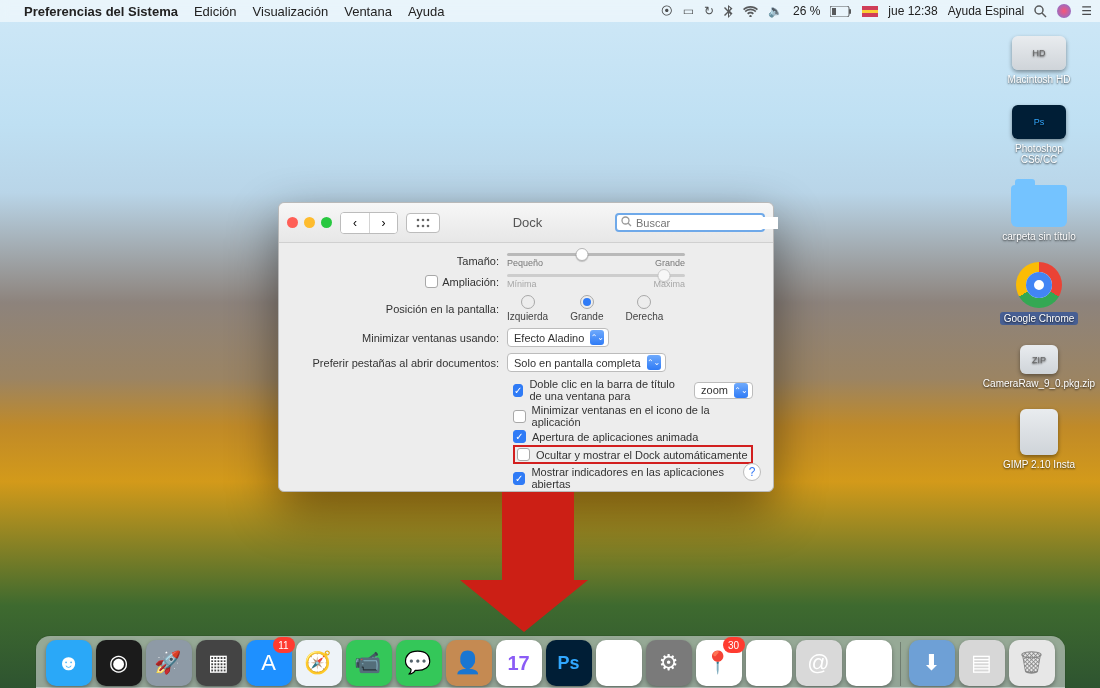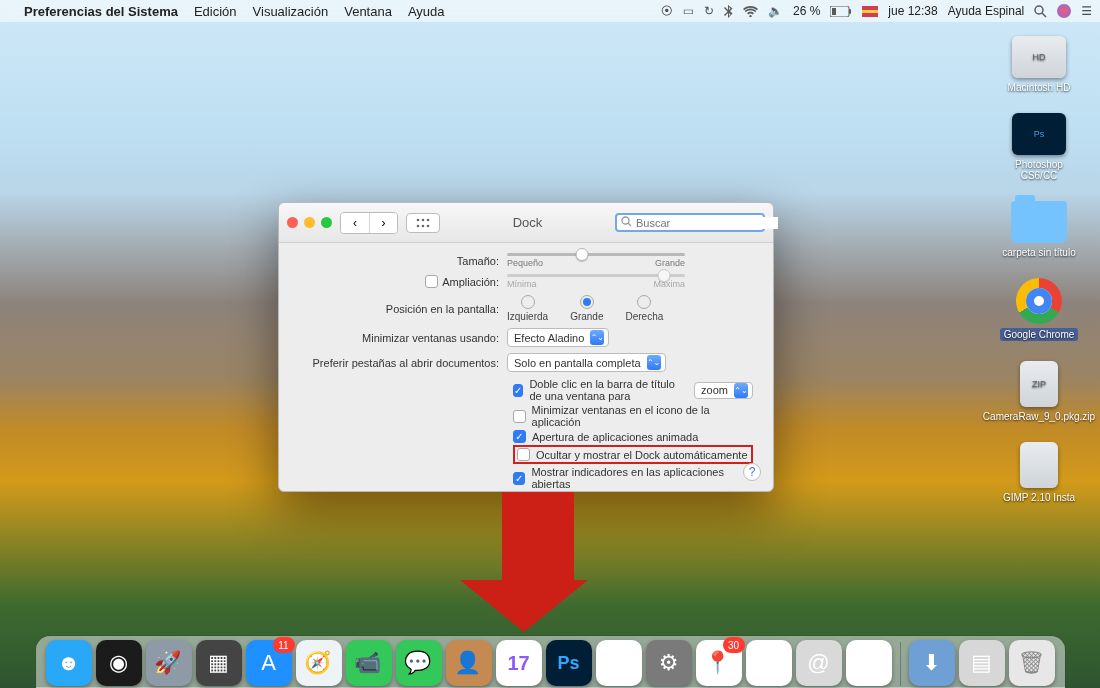--- a/index.html
+++ b/index.html
@@ -26,21 +26,21 @@
   .menubar .right { margin-left:auto; gap:10px; font-size:12px;}
   .menubar .apple { font-size:14px; }
   .menubar .bold { font-weight:600; }
   .menubar .ico { opacity:.8; }
   .menubar svg { display:block; }
   
   .desk-icons { position:absolute; top:36px; right:16px; width:90px;
     display:flex; flex-direction:column; align-items:center; gap:20px;
     font-size:10px; color:#fff; text-shadow:0 1px 2px rgba(0,0,0,.8); text-align:center; }
   .desk-icons .d { display:flex; flex-direction:column; align-items:center; gap:4px; width:80px;}
-  .desk-icons .thumb { width:54px; height:42px; border-radius:6px;
+  .desk-icons .thumb { width:54px; height:34px; border-radius:6px;
     background:linear-gradient(#e9ecef,#cfd4d9); box-shadow:0 2px 4px rgba(0,0,0,.4);
     display:flex; align-items:center; justify-content:center; font-size:9px; color:#666;}
   .desk-icons .folder { width:56px; height:42px; border-radius:4px 4px 6px 6px;
     background:#74c3ff; position:relative; }
   .desk-icons .folder:before{content:"";position:absolute;top:-6px;left:4px;width:20px;height:8px;
     background:#74c3ff;border-radius:3px 3px 0 0;}
   .desk-icons .chrome { width:46px;height:46px;border-radius:50%;
     background: conic-gradient(#ea4335 0 120deg,#34a853 120deg 240deg,#fbbc05 240deg 360deg);
     position:relative;}
   .desk-icons .chrome:after{content:"";position:absolute;inset:10px;border-radius:50%;
@@ -176,21 +176,21 @@
   </div>
   <div class="d">
     <div class="folder"></div>
       <span>carpeta sin título</span>
   </div>
   <div class="d">
     <div class="chrome"></div>
       <span class="label">Google Chrome</span>
   </div>
   <div class="d">
-    <div class="thumb" style="width:38px;height:46px;">ZIP</div>
+    <div class="thumb" style="width:38px;height:29px;">ZIP</div>
       <span>CameraRaw_9_0.pkg.zip</span>
   </div>
   <div class="d">
     <div class="thumb" style="width:38px;height:46px;"></div>
       <span>GIMP 2.10 Insta</span>
   </div>
 </div>
 
 <div class="win">
   <div class="win-titlebar">

